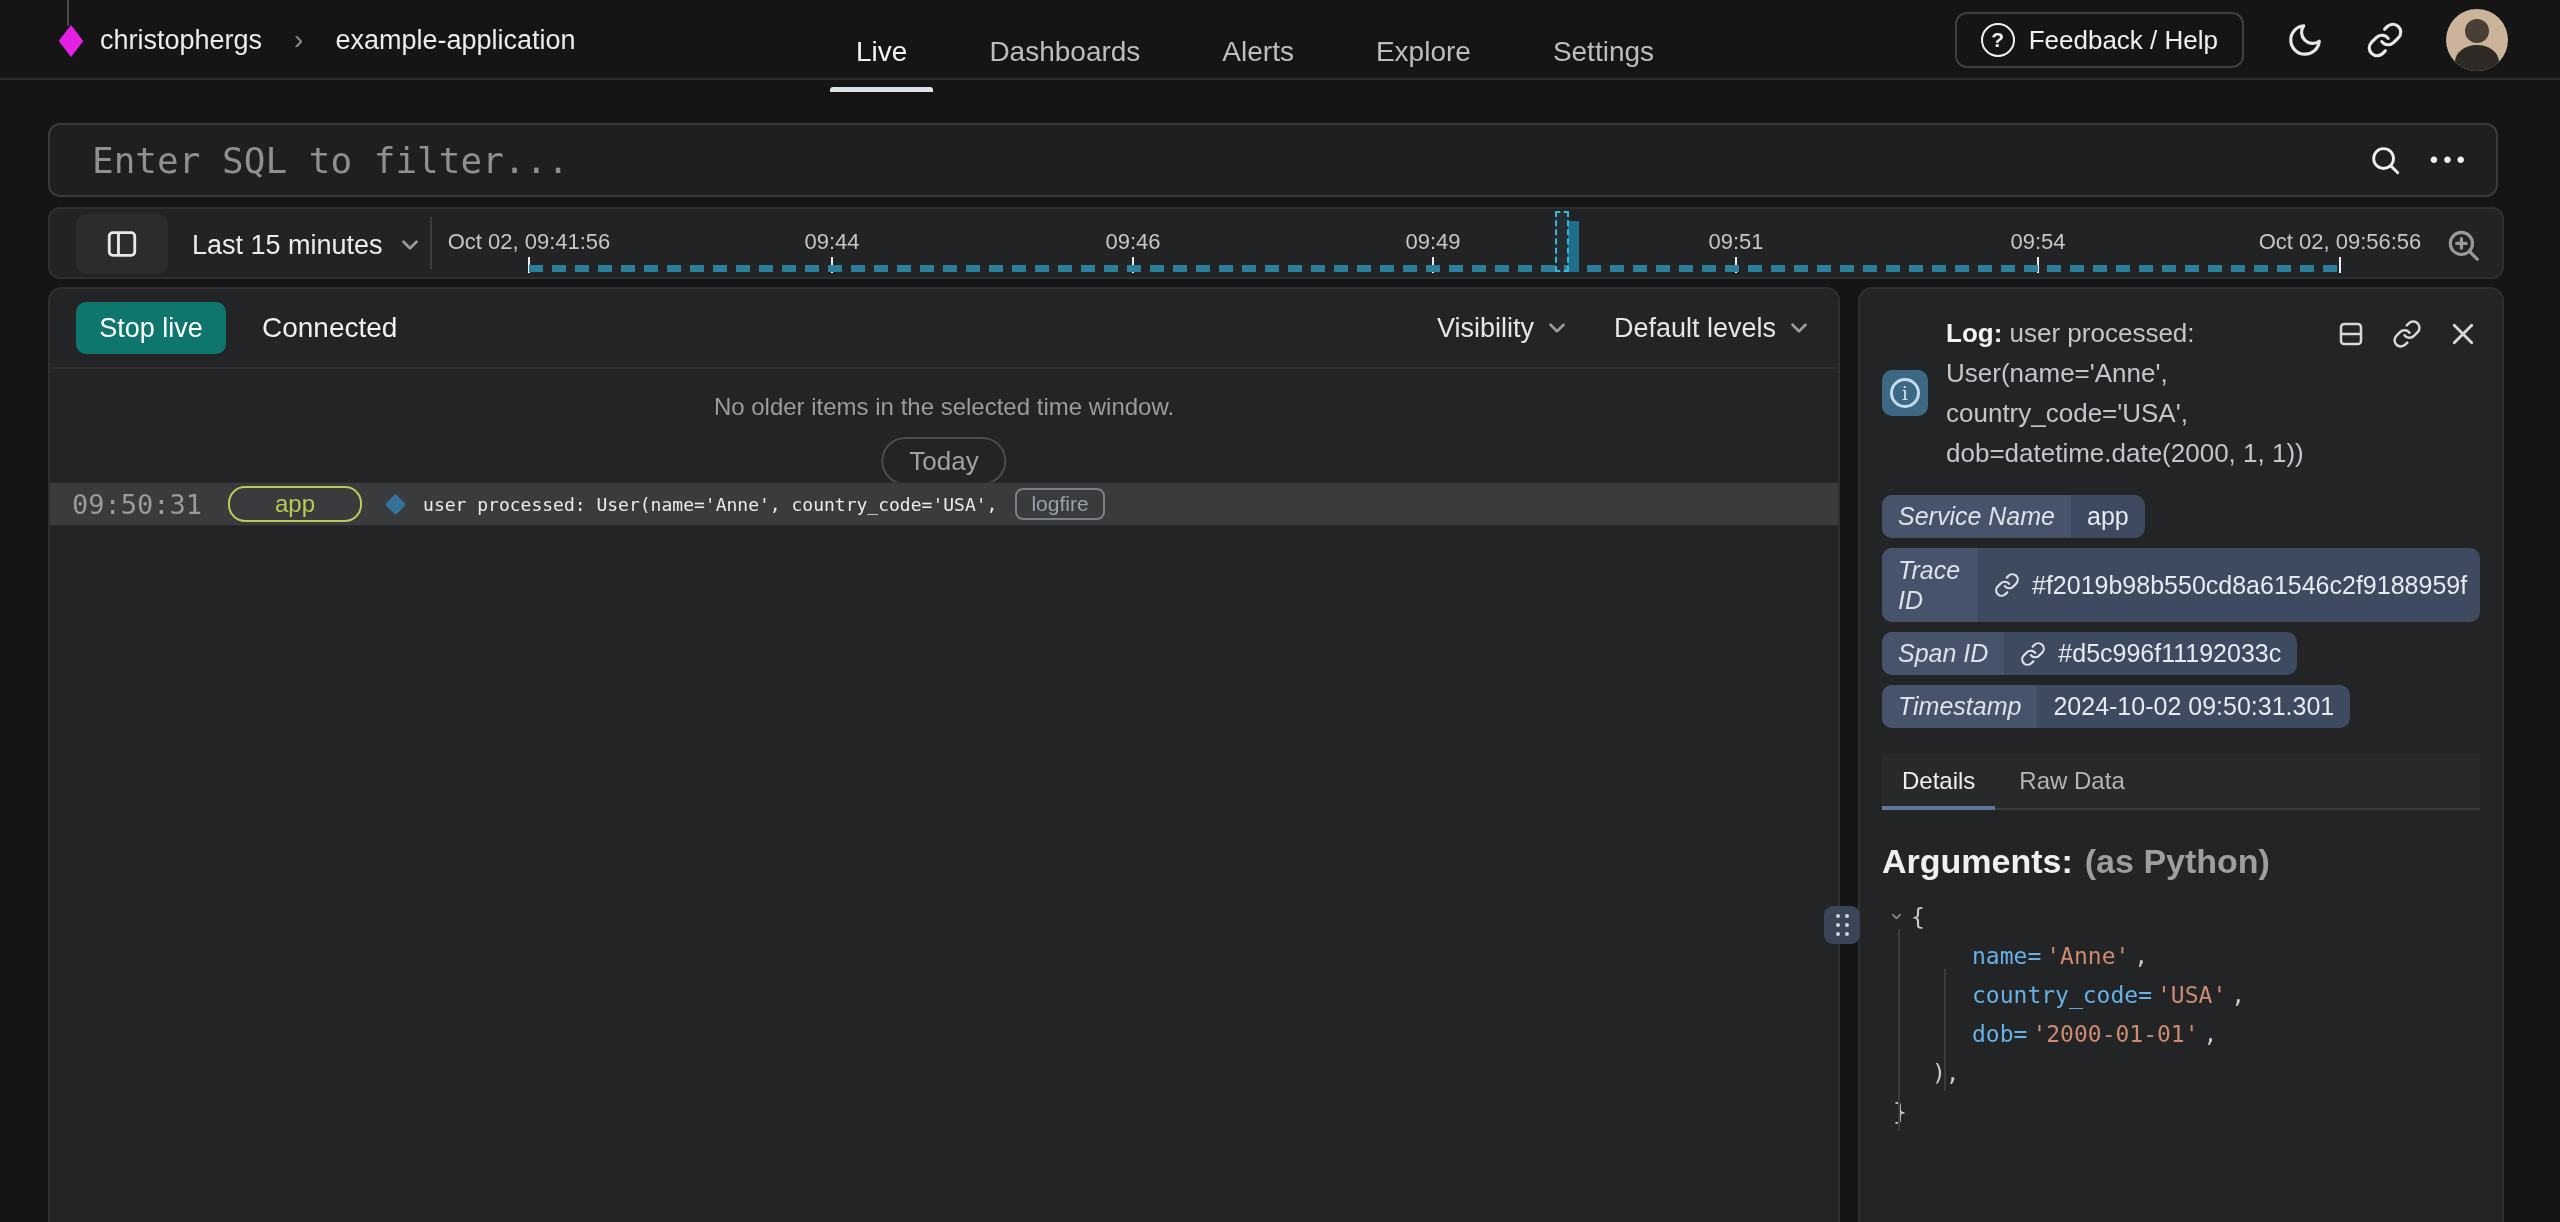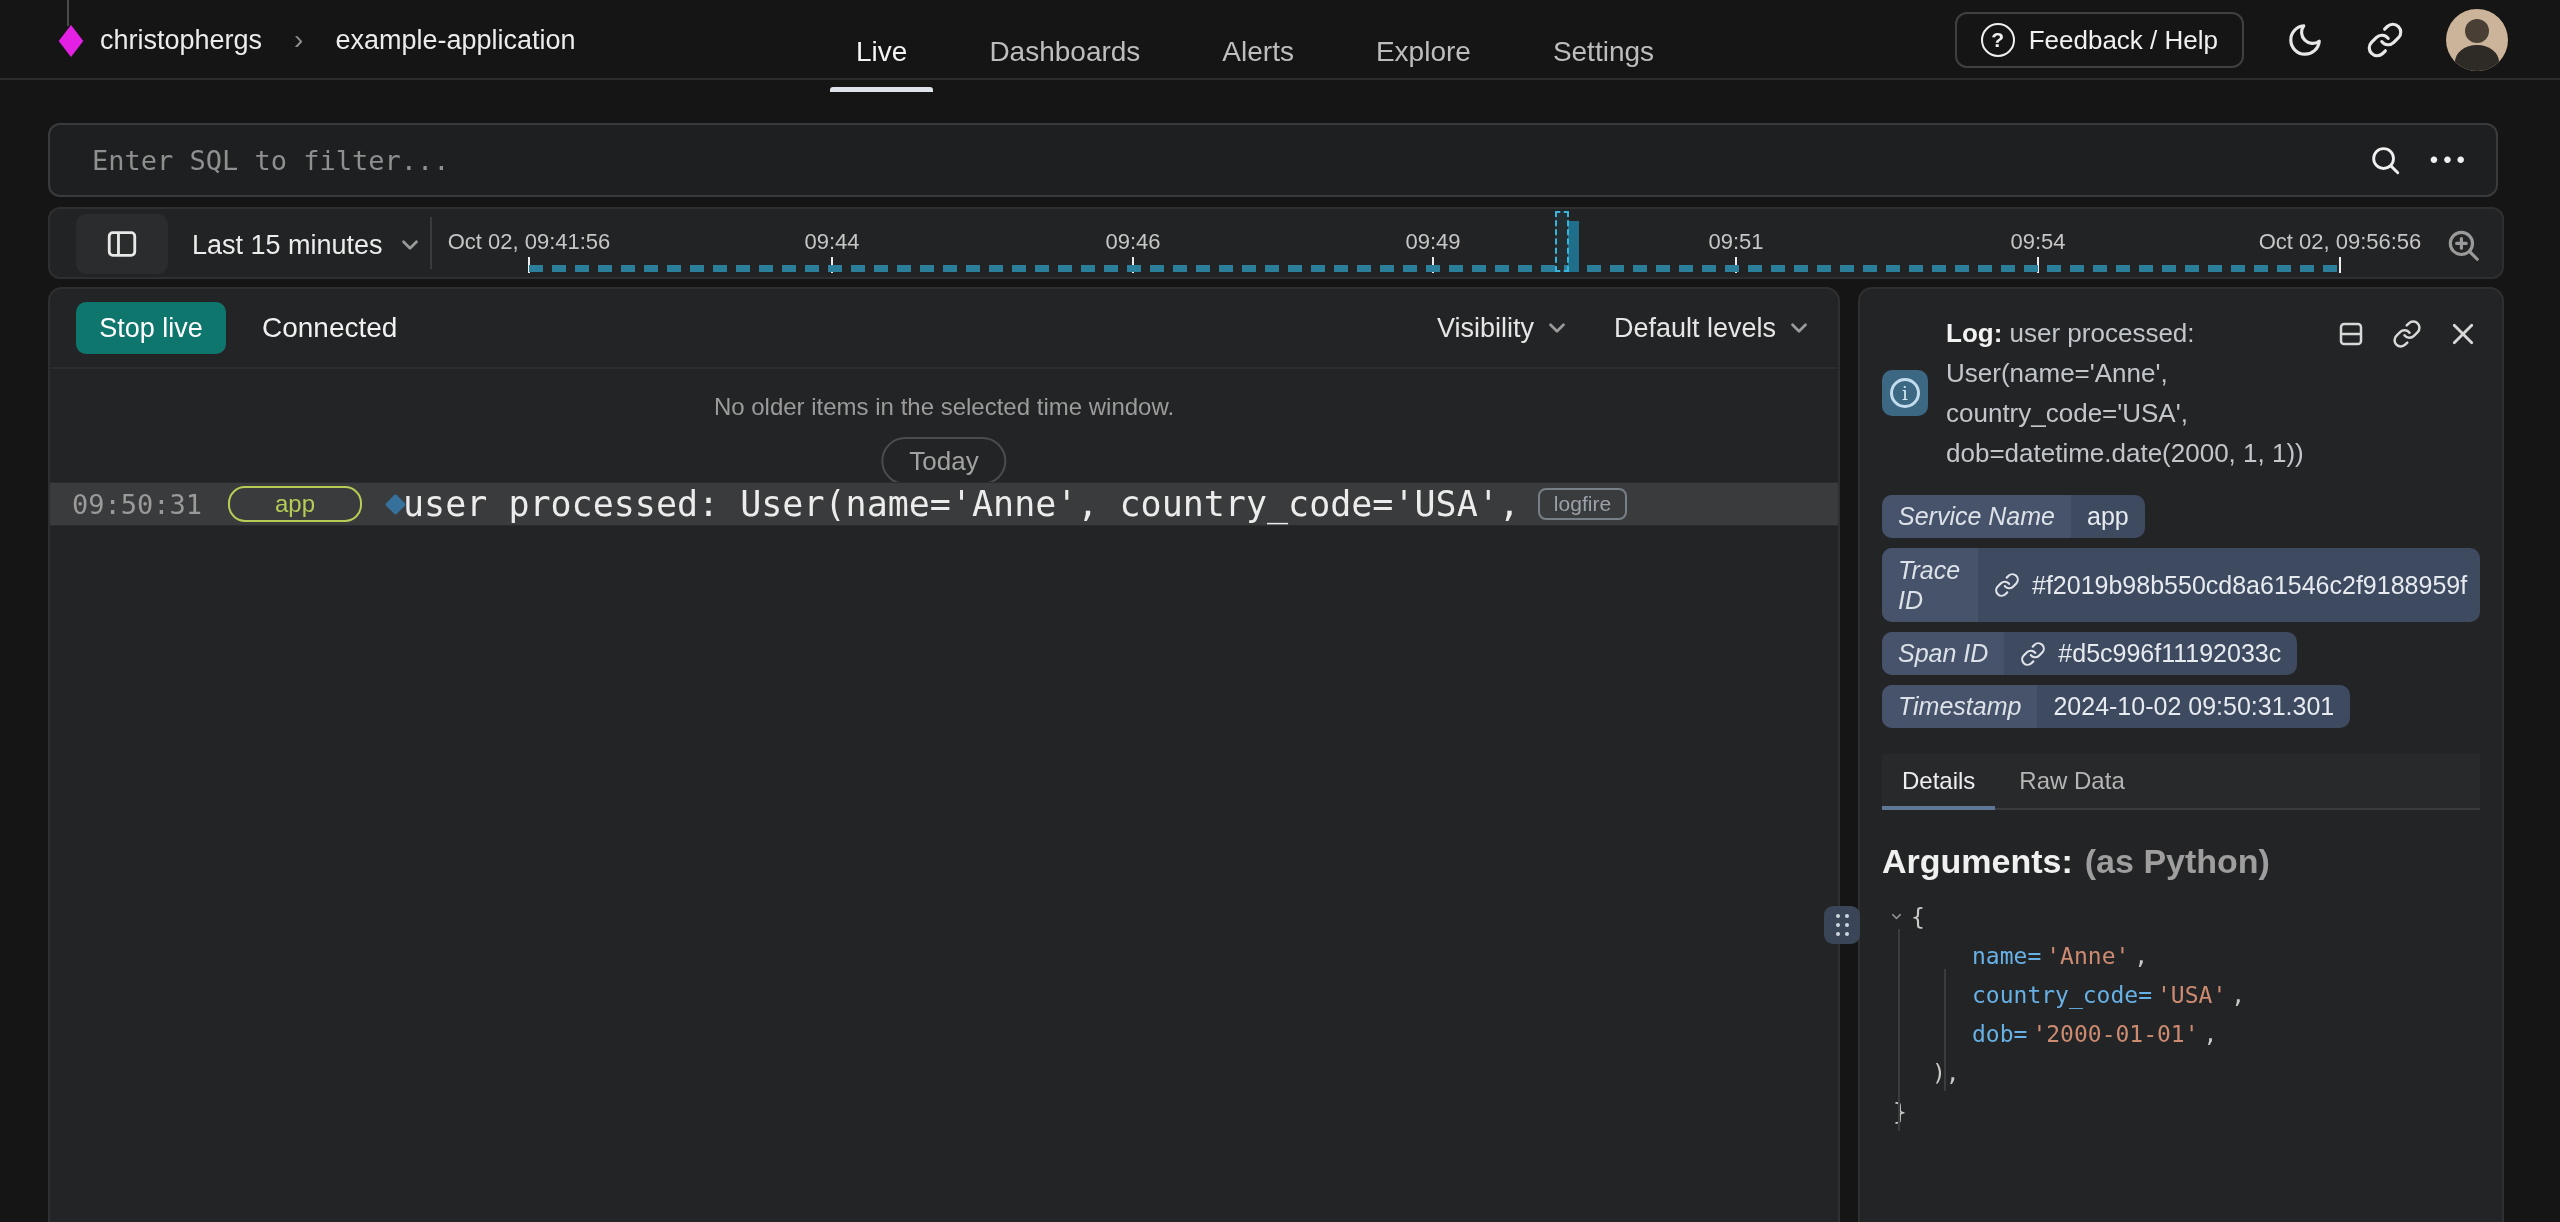--- a/index.html
+++ b/index.html
@@ -23,21 +23,21 @@
   .fb-btn{display:flex;align-items:center;gap:14px;height:56px;padding:0 24px;border:2px solid #3f4041;border-radius:12px;font-size:26px;color:#f0f0f0;cursor:pointer;}
   .q-ic{width:34px;height:34px;border:2.5px solid #f0f0f0;border-radius:50%;display:flex;align-items:center;justify-content:center;font-size:21px;font-weight:bold;}
   .nav-ic{width:38px;height:38px;color:#e8e8e8;cursor:pointer;}
   .avatar{width:62px;height:62px;border-radius:50%;background:#cbb49a;position:relative;overflow:hidden;cursor:pointer;}
   .avatar .head{position:absolute;left:19px;top:10px;width:24px;height:24px;border-radius:50%;background:#4a3f35;}
   .avatar .body{position:absolute;left:9px;top:36px;width:44px;height:34px;border-radius:50% 50% 0 0;background:#2e2a26;}
 
   
   .sqlbar{position:absolute;left:48px;top:123px;width:2450px;height:74px;background:#1e1f20;border:2px solid #3a3b3c;border-radius:12px;
           display:flex;align-items:center;padding:0 26px 0 42px;}
-  .sql-ph{font-family:"DejaVu Sans Mono",monospace;font-size:27px;color:#8f8f8f;flex:1;}
+  .sql-ph{font-family:"DejaVu Sans Mono",monospace;font-size:36px;color:#8f8f8f;flex:1;}
   .sql-ics{display:flex;align-items:center;gap:28px;}
   .search-ic{width:34px;height:34px;color:#f0f0f0;cursor:pointer;}
   .dots{font-size:24px;letter-spacing:5px;color:#f0f0f0;cursor:pointer;}
 
   
   .timeline{position:absolute;left:48px;top:207px;width:2456px;height:72px;background:#222324;border:2px solid #2e2f30;border-radius:12px;}
   .tl-chip{position:absolute;left:26px;top:5px;width:92px;height:60px;border-radius:10px;background:#2b2c2d;display:flex;align-items:center;justify-content:center;color:#e8e8e8;cursor:pointer;}
   .tl-chip svg{width:34px;height:34px;}
   .tl-range{position:absolute;left:142px;top:0;height:72px;display:flex;align-items:center;gap:14px;font-size:27px;color:#ececec;cursor:pointer;}
   .chev{color:#9a9a9a;}
@@ -62,21 +62,21 @@
   .dropdown + .dropdown{margin-left:44px;}
   .empty-msg{position:absolute;left:0;right:0;top:104px;text-align:center;font-size:24px;color:#9b9b9b;}
   .today{position:absolute;left:50%;top:148px;transform:translateX(-50%);height:48px;padding:0 26px;border:2px solid #4b4c4d;border-radius:24px;
          display:flex;align-items:center;font-size:26px;color:#a2a2a2;cursor:pointer;}
   .logrow{position:absolute;left:0;right:0;top:193px;height:44px;background:#3a3b3c;border-top:1px solid #2a2b2c;border-bottom:1px solid #2a2b2c;
           display:flex;align-items:center;padding-left:22px;cursor:pointer;}
   .log-time{font-family:"DejaVu Sans Mono",monospace;font-size:27px;color:#9a9a9a;}
   .svc-pill{margin-left:26px;width:134px;height:36px;border:2px solid #b5cd57;border-radius:17px;color:#b5cd57;font-size:24px;
             display:flex;align-items:center;justify-content:center;}
   .log-diamond{margin-left:26px;width:15px;height:15px;background:#36719c;transform:rotate(45deg);border-radius:2px;flex:none;}
-  .log-msg{font-family:"DejaVu Sans Mono",monospace;font-size:35px;color:#ececec;white-space:nowrap;}
+  .log-msg{margin-left:20px;font-family:"DejaVu Sans Mono",monospace;font-size:18px;color:#ececec;white-space:nowrap;}
   .scope-pill{margin-left:18px;height:32px;padding:0 14px;border:2px solid #787f87;border-radius:8px;color:#9aa1a9;font-size:21px;
               display:flex;align-items:center;font-family:"Liberation Sans",sans-serif;}
 
   
   .grip{position:absolute;left:1824px;top:906px;width:36px;height:38px;border-radius:9px;background:#3a4557;display:flex;align-items:center;justify-content:center;cursor:col-resize;z-index:5;}
   .grip .g{display:grid;grid-template-columns:repeat(2,4px);grid-auto-rows:4px;gap:5px;}
   .grip .g i{width:4px;height:4px;border-radius:50%;background:#cfd6df;}
 
   
   .panel{position:absolute;left:1858px;top:287px;width:646px;bottom:0;background:#232425;border:2px solid #2e2f30;border-bottom:none;border-radius:14px 14px 0 0;

